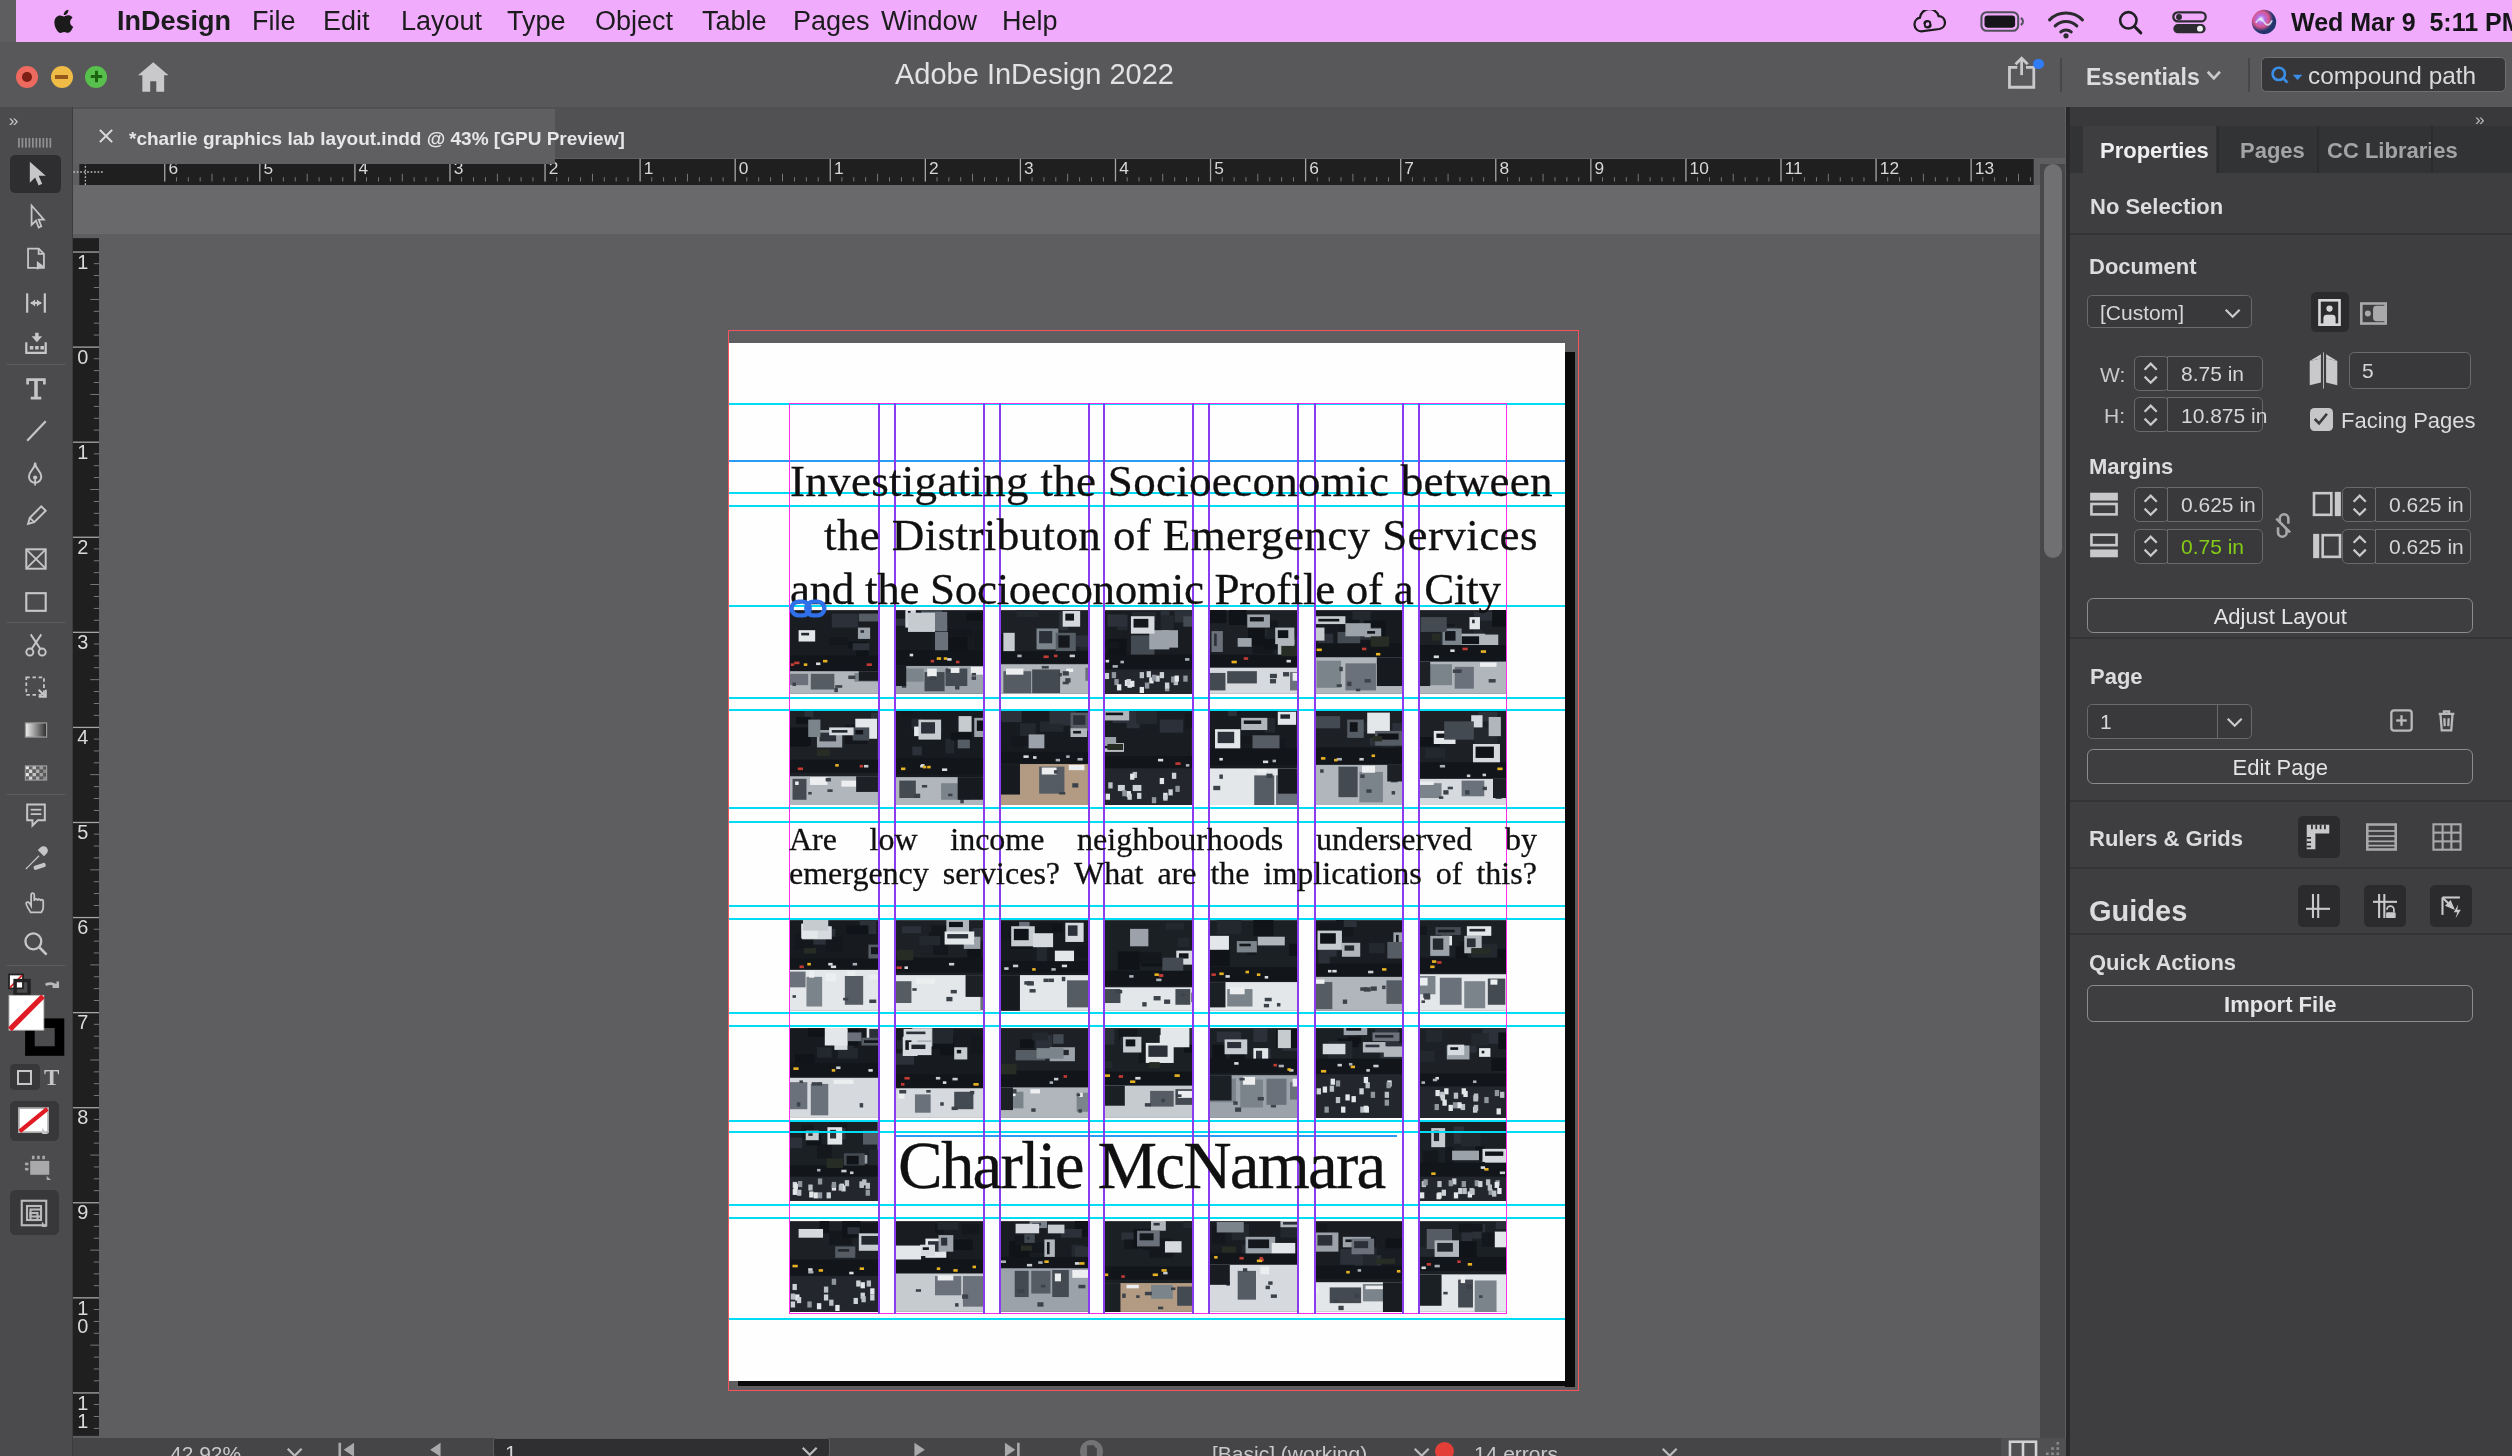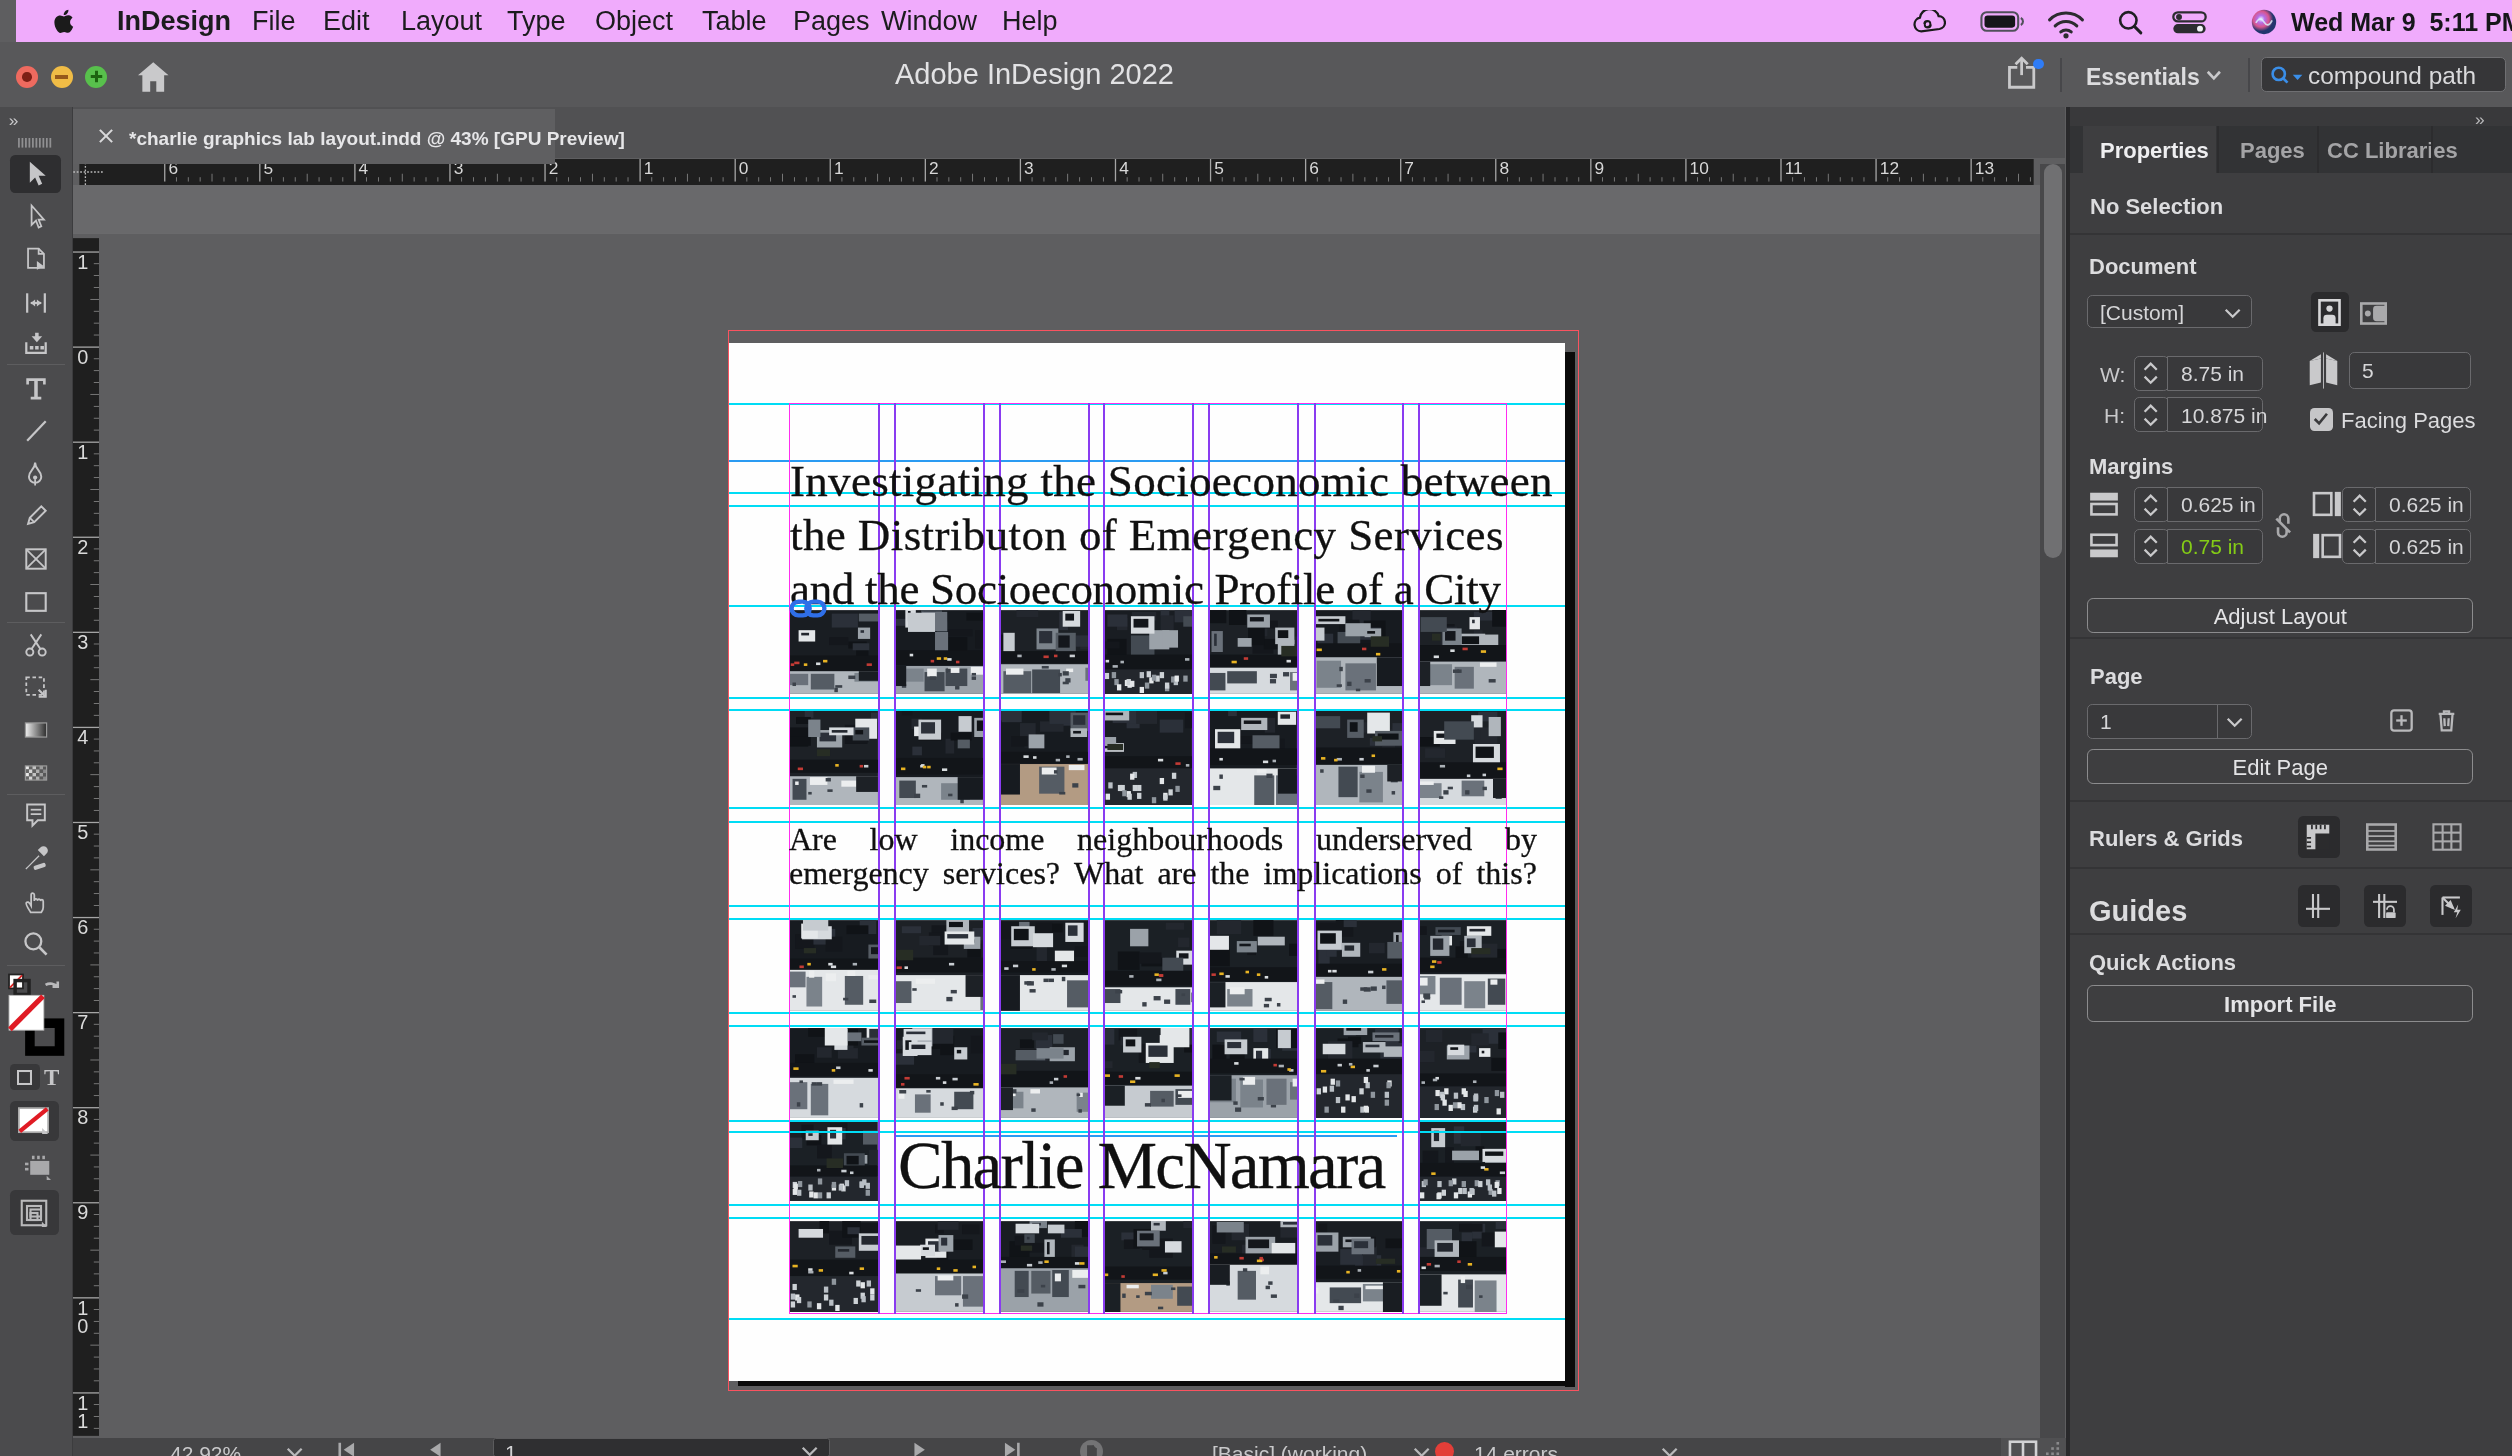--- a/index.html
+++ b/index.html
@@ -1294,21 +1294,21 @@
 <div class="abs" style="left:999px;top:403px;width:1.7px;height:911px;background:#8a3cf0"></div>
 <div class="abs" style="left:1088px;top:403px;width:1.7px;height:911px;background:#8a3cf0"></div>
 <div class="abs" style="left:1103px;top:403px;width:1.7px;height:911px;background:#8a3cf0"></div>
 <div class="abs" style="left:1192px;top:403px;width:1.7px;height:911px;background:#8a3cf0"></div>
 <div class="abs" style="left:1208px;top:403px;width:1.7px;height:911px;background:#8a3cf0"></div>
 <div class="abs" style="left:1297px;top:403px;width:1.7px;height:911px;background:#8a3cf0"></div>
 <div class="abs" style="left:1314px;top:403px;width:1.7px;height:911px;background:#8a3cf0"></div>
 <div class="abs" style="left:1402px;top:403px;width:1.7px;height:911px;background:#8a3cf0"></div>
 <div class="abs" style="left:1418px;top:403px;width:1.7px;height:911px;background:#8a3cf0"></div>
 <div class="abs ser" style="left:790px;top:459px;font-size:45px;line-height:1;white-space:nowrap;letter-spacing:0.3px">Investigating the Socioeconomic between</div>
-<div class="abs ser" style="left:790px;top:513px;font-size:45px;line-height:1;white-space:nowrap;letter-spacing:0.4px">the Distributon of Emergency Services</div>
+<div class="abs ser" style="left:824px;top:513px;font-size:45px;line-height:1;white-space:nowrap;letter-spacing:0.4px">the Distributon of Emergency Services</div>
 <div class="abs ser" style="left:790px;top:567px;font-size:45px;line-height:1;white-space:nowrap;letter-spacing:-0.3px">and the Socioeconomic Profile of a City</div>
 <div class="abs ser" style="left:789px;top:823px;width:748px;display:flex;justify-content:space-between;font-size:32px;line-height:1">
     <span>Are</span>
     <span>low</span>
     <span>income</span>
     <span>neighbourhoods</span>
     <span>underserved</span>
     <span>by</span>
   </div>
 <div class="abs ser" style="left:789px;top:857px;width:748px;display:flex;justify-content:space-between;font-size:32px;line-height:1">

